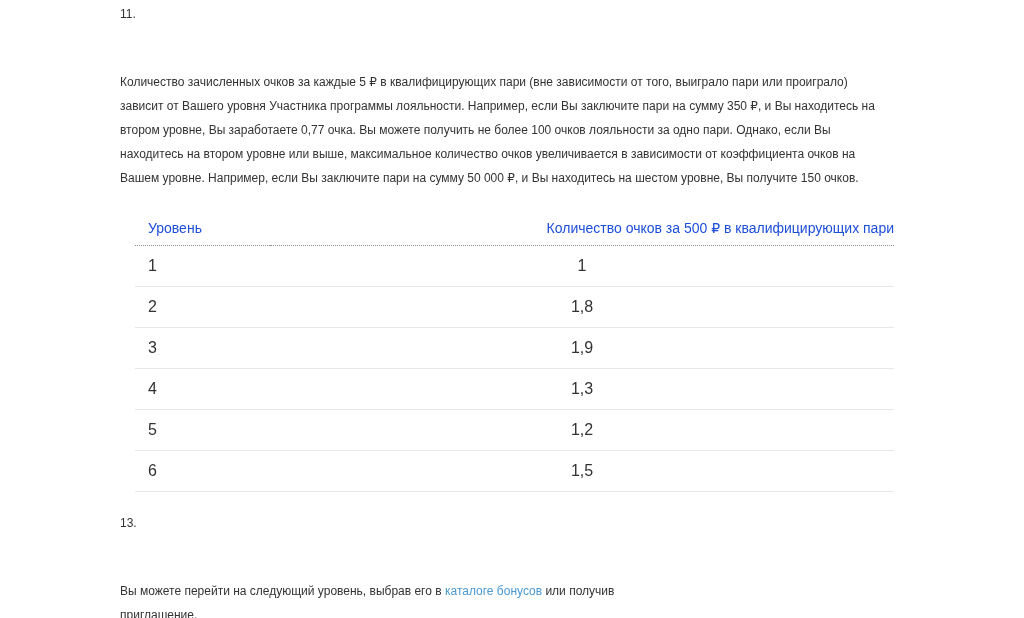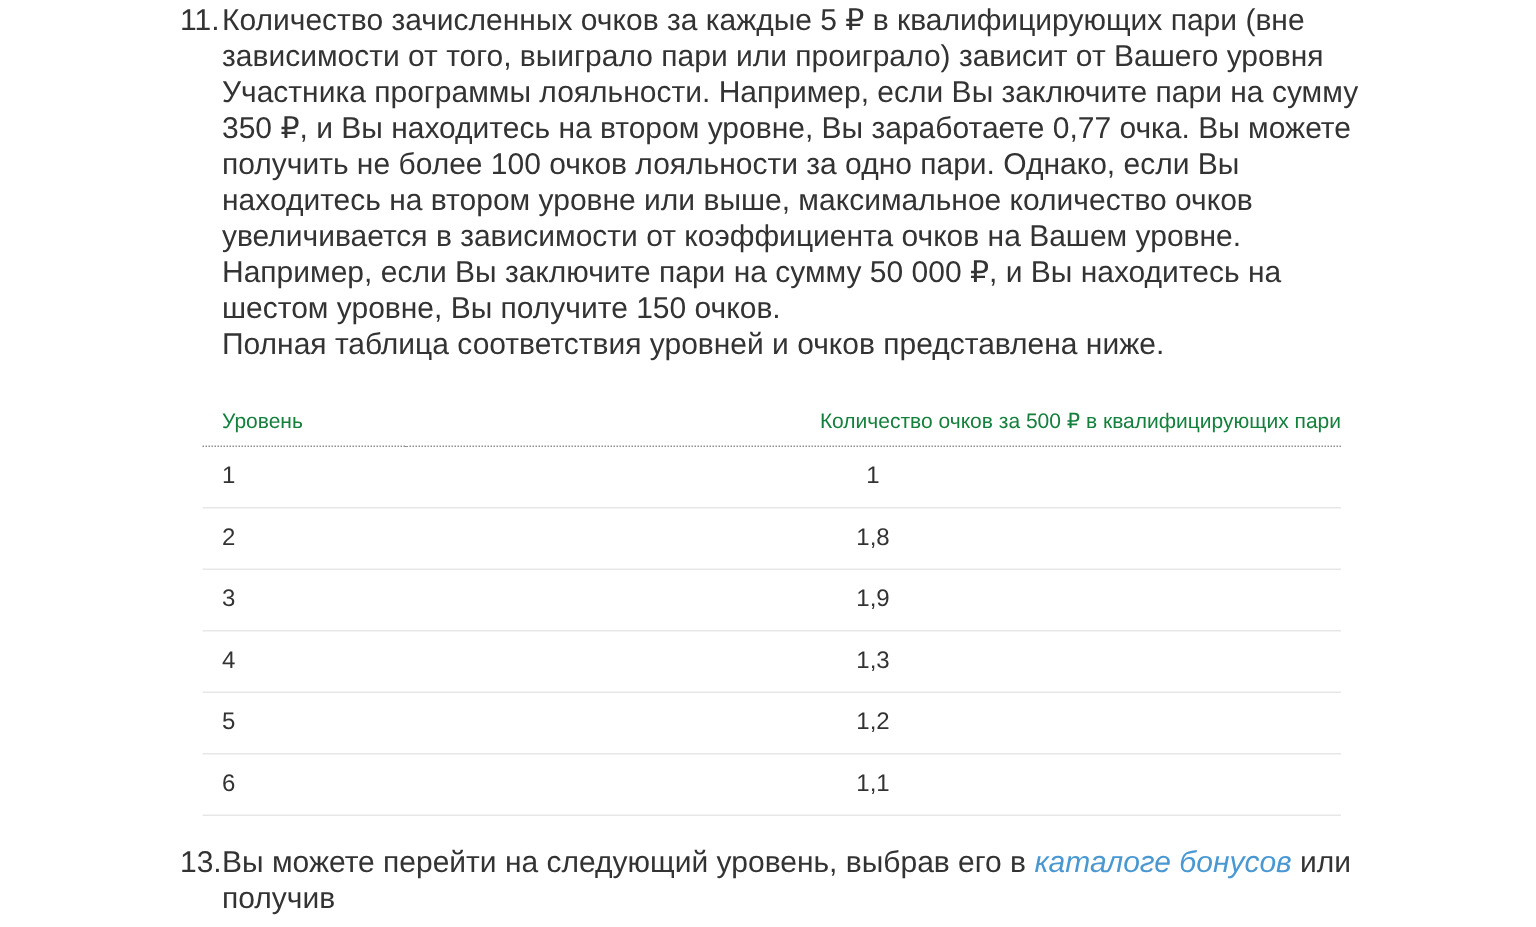--- a/index.html
+++ b/index.html
@@ -18,50 +18,51 @@
     position: relative;
     width: 1024px;
     height: 618px;
     padding-top: 2px;
     box-sizing: border-box;
   }
   
   .list-item {
     display: flex;
     margin-left: 120px;
-    font-size: 20px;
+    font-size: 12px;
     line-height: 24px;
+    flex-direction: column;
   }
   .list-num {
     flex: 0 0 28px;
     white-space: nowrap;
   }
   .list-body {
     width: 762px;
+    margin-top: 40px;
   }
   .pre-wrap {
     white-space: pre-wrap;
   }
   a.inline-link {
     color: #4a98d2;
     text-decoration: none;
     cursor: pointer;
-    font-style: italic;
   }
   
   table.points-table {
     border-collapse: collapse;
     table-layout: fixed;
     width: 759px;
     margin: 30px 0 0 135px;
   }
   .points-table th {
     font-size: 14px;
     font-weight: 400;
-    color: #15803d;
+    color: #1d4ed8;
     vertical-align: bottom;
     line-height: 17px;
     padding: 0 0 8px 0;
     border-bottom: 1px dotted #8f8f8f;
   }
   .points-table th.col-level {
     text-align: left;
     padding-left: 13px;
   }
   .points-table th.col-points {
@@ -88,21 +89,20 @@
 </style>
 </head>
 <body>
 
 <div class="doc">
 
   <div class="list-item">
     <span class="list-num">11.</span>
     <div class="list-body">
       <div>Количество зачисленных очков за каждые 5 ₽ в квалифицирующих пари (вне зависимости от того, выиграло пари или проиграло) зависит от Вашего уровня Участника программы лояльности. Например, если Вы заключите пари на сумму 350 ₽, и Вы находитесь на втором уровне, Вы заработаете 0,77 очка. Вы можете получить не более 100 очков лояльности за одно пари. Однако, если Вы находитесь на втором уровне или выше, максимальное количество очков увеличивается в зависимости от коэффициента очков на Вашем уровне. Например, если Вы заключите пари на сумму 50 000 ₽, и Вы находитесь на шестом уровне, Вы получите 150 очков.</div>
-      <div>Полная таблица соответствия уровней и очков представлена ниже.</div>
     </div>
   </div>
 
   <table class="points-table">
     <colgroup>
       <col style="width:135px">
       <col style="width:624px">
     </colgroup>
     <thead>
       <tr>
@@ -126,21 +126,21 @@
       <tr>
         <td class="cell-level">4</td>
         <td class="cell-points">1,3</td>
       </tr>
       <tr>
         <td class="cell-level">5</td>
         <td class="cell-points">1,2</td>
       </tr>
       <tr>
         <td class="cell-level">6</td>
-        <td class="cell-points">1,1</td>
+        <td class="cell-points">1,5</td>
       </tr>
     </tbody>
   </table>
 
   <div class="list-item item-12">
     <span class="list-num">13.</span>
     <div class="list-body">
       <span>Вы можете перейти на следующий уровень, выбрав его в </span><a class="inline-link">каталоге бонусов</a><span class="pre-wrap"> или получив
 приглашение.</span>
     </div>

